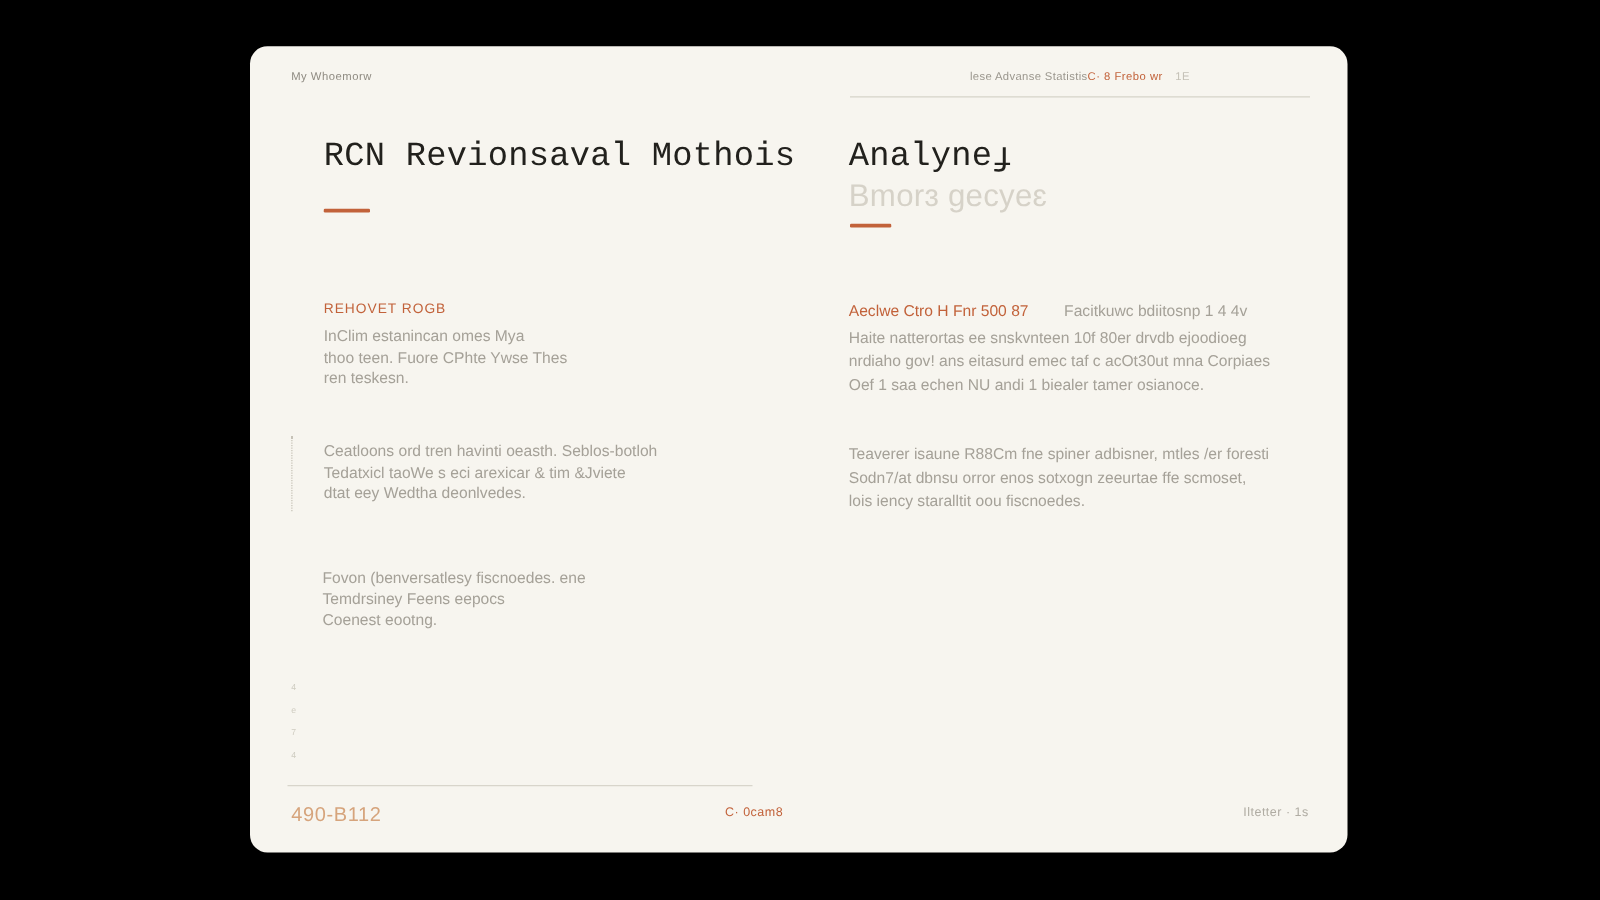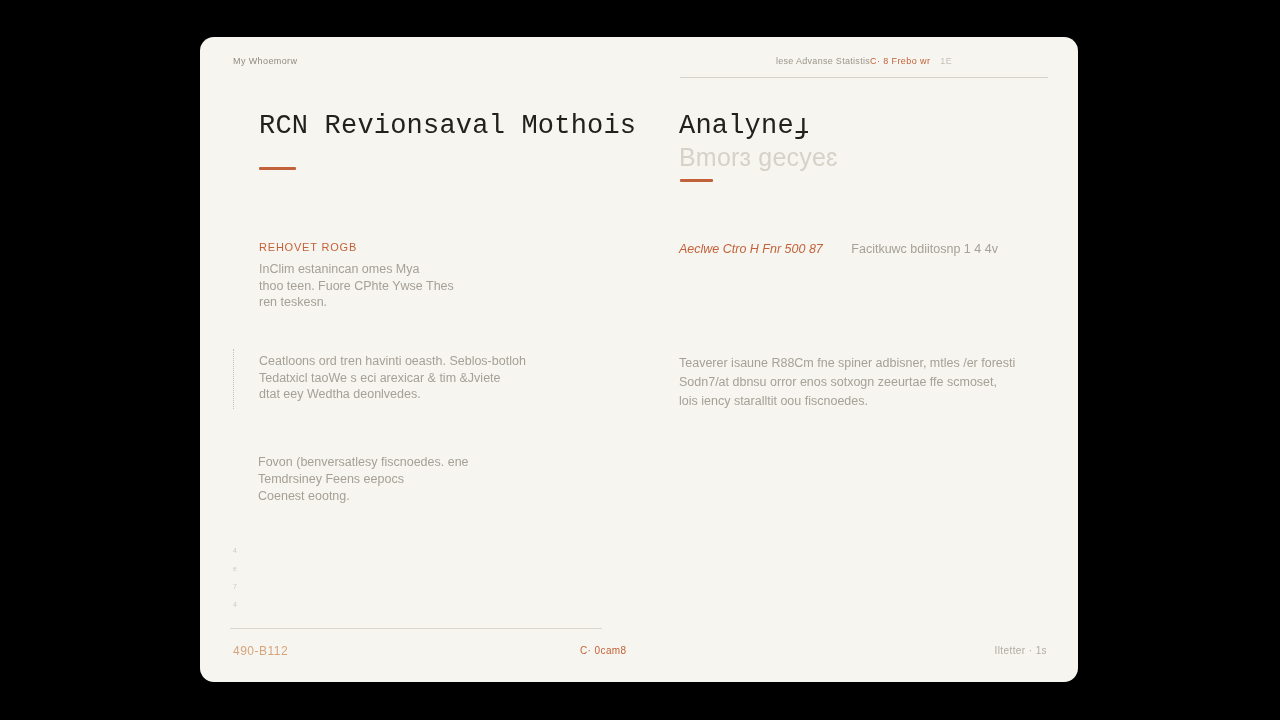--- a/index.html
+++ b/index.html
@@ -61,38 +61,38 @@
     left: 33px; top: 312px;
     border-left: 1px dotted #c6c2b7;
     padding: 4px 0 6px 25px;
     line-height: 16.5px;
   }
   .lp3 { left: 58px; top: 417px; line-height: 17px; }
   .lead-line {
     position: absolute; left: 479px; top: 205px;
     font-size: 12.5px; white-space: nowrap;
   }
-  .lead-line .orange { color: #c2623a; font-style: italic; }
+  .lead-line .orange { color: #c2623a; }
   .lead-line .gray { color: #a5a198; margin-left: 25px; }
   .rp1 { left: 479px; top: 224px; line-height: 18.8px; }
   .rp2 { left: 479px; top: 317px; line-height: 19px; }
   
   .margin-glyphs {
     position: absolute; left: 33px; top: 505px;
     font-size: 7px; color: #cfccc1; line-height: 18px;
   }
   .margin-glyphs span { display: block; }
   
   .foot-rule {
     position: absolute; left: 30px; top: 591px; width: 372px; height: 1px;
     background: #d8d5cb;
   }
   .foot-left {
     position: absolute; left: 33px; top: 607px;
-    font-size: 12px; color: #d6a47c; letter-spacing: .5px;
+    font-size: 16px; color: #d6a47c; letter-spacing: .5px;
   }
   .foot-mid {
     position: absolute; left: 380px; top: 608px;
     font-size: 10px; color: #c2623a; letter-spacing: .4px;
   }
   .foot-right {
     position: absolute; right: 31px; top: 608px;
     font-size: 10px; color: #b0aca3; letter-spacing: .4px;
   }
 </style>
@@ -138,20 +138,25 @@
       <span>7</span>
       <span>4</span>
     </div>
 
     <h1 class="title title-right">Analyneɟ</h1>
     <div class="subtitle-right">Bmorɜ gecyeɛ</div>
     <div class="accent-bar bar-right"></div>
 
     <div class="lead-line"><span class="orange">Aeclwe Ctro H Fnr 500 87 </span><span class="gray">Facitkuwc bdiitosnp 1 4 4v</span></div>
 
+    <div class="para rp1">
+      <span>Haite natterortas ee snskvnteen 10f 80er drvdb ejoodioeg</span>
+      <span>nrdiaho gov! ans eitasurd emec taf c acOt30ut mna Corpiaes</span>
+      <span>Oef 1 saa echen NU andi 1 biealer tamer osianoce.</span>
+    </div>
 
     <div class="para rp2">
       <span>Teaverer isaune R88Cm fne spiner adbisner, mtles /er foresti</span>
       <span>Sodn7/at dbnsu orror enos sotxogn zeeurtae ffe scmoset,</span>
       <span>lois iency staralltit oou fiscnoedes.</span>
     </div>
 
     <div class="foot-rule"></div>
     <div class="foot-left">490-B112</div>
     <div class="foot-mid">C· 0cam8</div>

